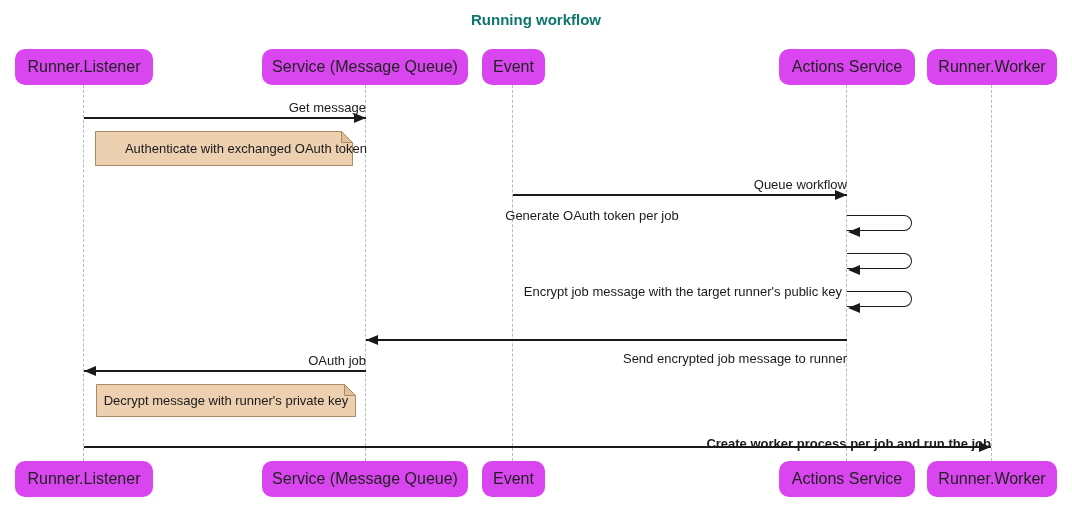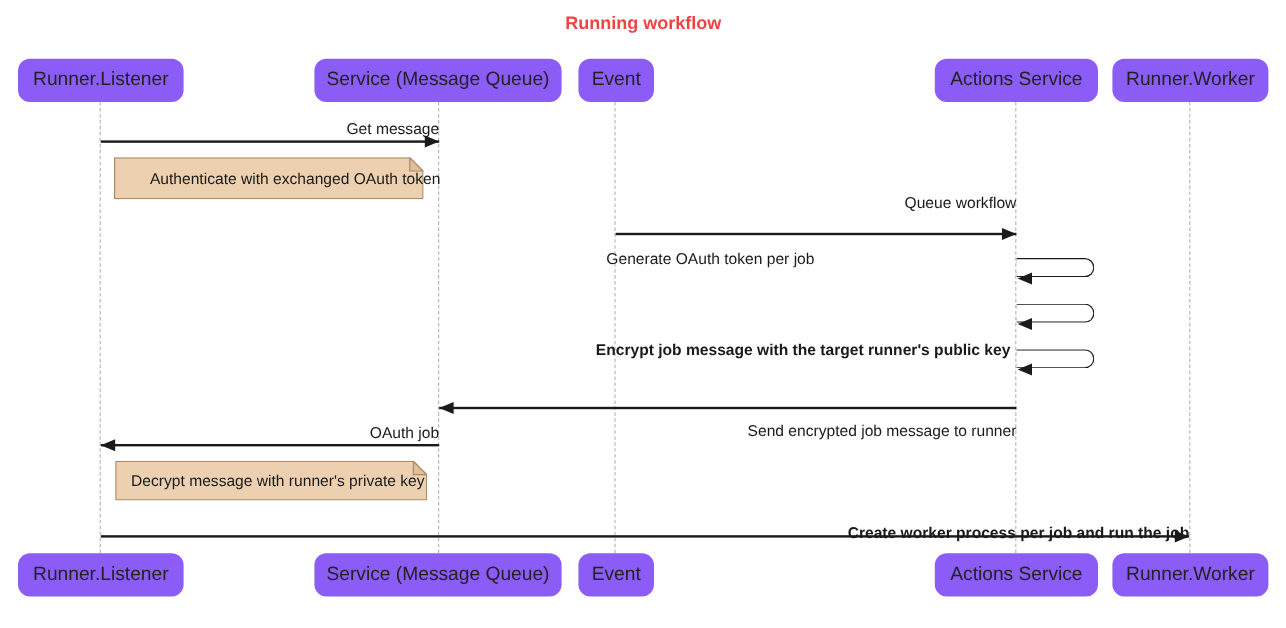--- a/index.html
+++ b/index.html
@@ -2,25 +2,25 @@
 <html><head>
 <meta charset="utf-8">
 <style>
   html,body{margin:0;padding:0;background:#ffffff;}
   .diagram{
     position:relative;width:1072px;height:523px;background:#ffffff;
     font-family:"Liberation Sans", sans-serif;color:#1a1a1a;overflow:hidden;
   }
   .title{
     position:absolute;left:0;top:11px;width:100%;text-align:center;
-    font-size:15px;font-weight:bold;color:#ef4444;
+    font-size:15px;font-weight:bold;color:#0f766e;
   }
   .actor{
     position:absolute;height:36px;line-height:36px;text-align:center;
-    background:#8b5cf6;border-radius:10px;font-size:16px;color:#222;
+    background:#d946ef;border-radius:10px;font-size:16px;color:#222;
     white-space:nowrap;
   }
   .lifeline{
     position:absolute;width:0;border-left:1px dashed #b9b9b9;top:85px;height:376px;
   }
   .msg-label{
     position:absolute;font-size:13px;height:15px;line-height:15px;
     text-align:right;white-space:nowrap;color:#1a1a1a;
   }
   .msg-label.right-align{text-align:right;}
@@ -74,44 +74,44 @@
   <div class="arrow-right" style="left:354px;top:113px;"></div>
 
   <div class="note" style="left:95px;top:131px;width:258px;height:35px;padding-left:44px;">
     <svg width="258" height="35" viewBox="0 0 258 35">
       <path d="M0.5,0.5 L246.5,0.5 L257.5,11.5 L257.5,34.5 L0.5,34.5 Z" fill="#ecd0b0" stroke="#aa8a64" stroke-width="1"></path>
       <path d="M246.5,0.5 L246.5,11.5 L257.5,11.5 Z" fill="#e0bf9a" stroke="#aa8a64" stroke-width="1"></path>
     </svg>
     <span class="note-text">Authenticate with exchanged OAuth token</span>
   </div>
 
-  <div class="msg-label" style="left:513px;width:334px;top:161px;">Queue workflow</div>
+  <div class="msg-label" style="left:513px;width:334px;top:177px;">Queue workflow</div>
   <div class="msg-line" style="left:513px;width:334px;top:194px;"></div>
   <div class="arrow-right" style="left:835px;top:190px;"></div>
 
   <div class="msg-label right-align" style="left:342px;width:500px;top:208px;text-align:center;">Generate OAuth token per job</div>
   <div class="selfloop" style="left:847px;top:215px;"></div>
   <div class="arrow-left" style="left:848px;top:227px;"></div>
 
   <div class="selfloop" style="left:847px;top:253px;"></div>
   <div class="arrow-left" style="left:848px;top:265px;"></div>
 
-  <div class="msg-label right-align" style="left:342px;width:500px;top:284px;font-weight:bold;">Encrypt job message with the target runner's public key</div>
+  <div class="msg-label right-align" style="left:342px;width:500px;top:284px;">Encrypt job message with the target runner's public key</div>
   <div class="selfloop" style="left:847px;top:291px;"></div>
   <div class="arrow-left" style="left:848px;top:303px;"></div>
 
   <div class="msg-label" style="left:366px;width:481px;top:322px;margin-top:29px;">Send encrypted job message to runner</div>
   <div class="msg-line" style="left:366px;width:481px;top:339px;"></div>
   <div class="arrow-left" style="left:366px;top:335px;"></div>
 
   <div class="msg-label" style="left:84px;width:282px;top:353px;">OAuth job</div>
   <div class="msg-line" style="left:84px;width:282px;top:370px;"></div>
   <div class="arrow-left" style="left:84px;top:366px;"></div>
 
-  <div class="note" style="left:96px;top:384px;width:260px;height:33px;padding-left:11px;">
+  <div class="note" style="left:96px;top:384px;width:260px;height:33px;">
     <svg width="260" height="33" viewBox="0 0 260 33">
       <path d="M0.5,0.5 L248.5,0.5 L259.5,11.5 L259.5,32.5 L0.5,32.5 Z" fill="#ecd0b0" stroke="#aa8a64" stroke-width="1"></path>
       <path d="M248.5,0.5 L248.5,11.5 L259.5,11.5 Z" fill="#e0bf9a" stroke="#aa8a64" stroke-width="1"></path>
     </svg>
     <span class="note-text">Decrypt message with runner's private key</span>
   </div>
 
   <div class="msg-label" style="left:84px;width:907px;top:436px;font-weight:bold;">Create worker process per job and run the job</div>
   <div class="msg-line" style="left:84px;width:907px;top:446px;"></div>
   <div class="arrow-right" style="left:979px;top:442px;"></div>

